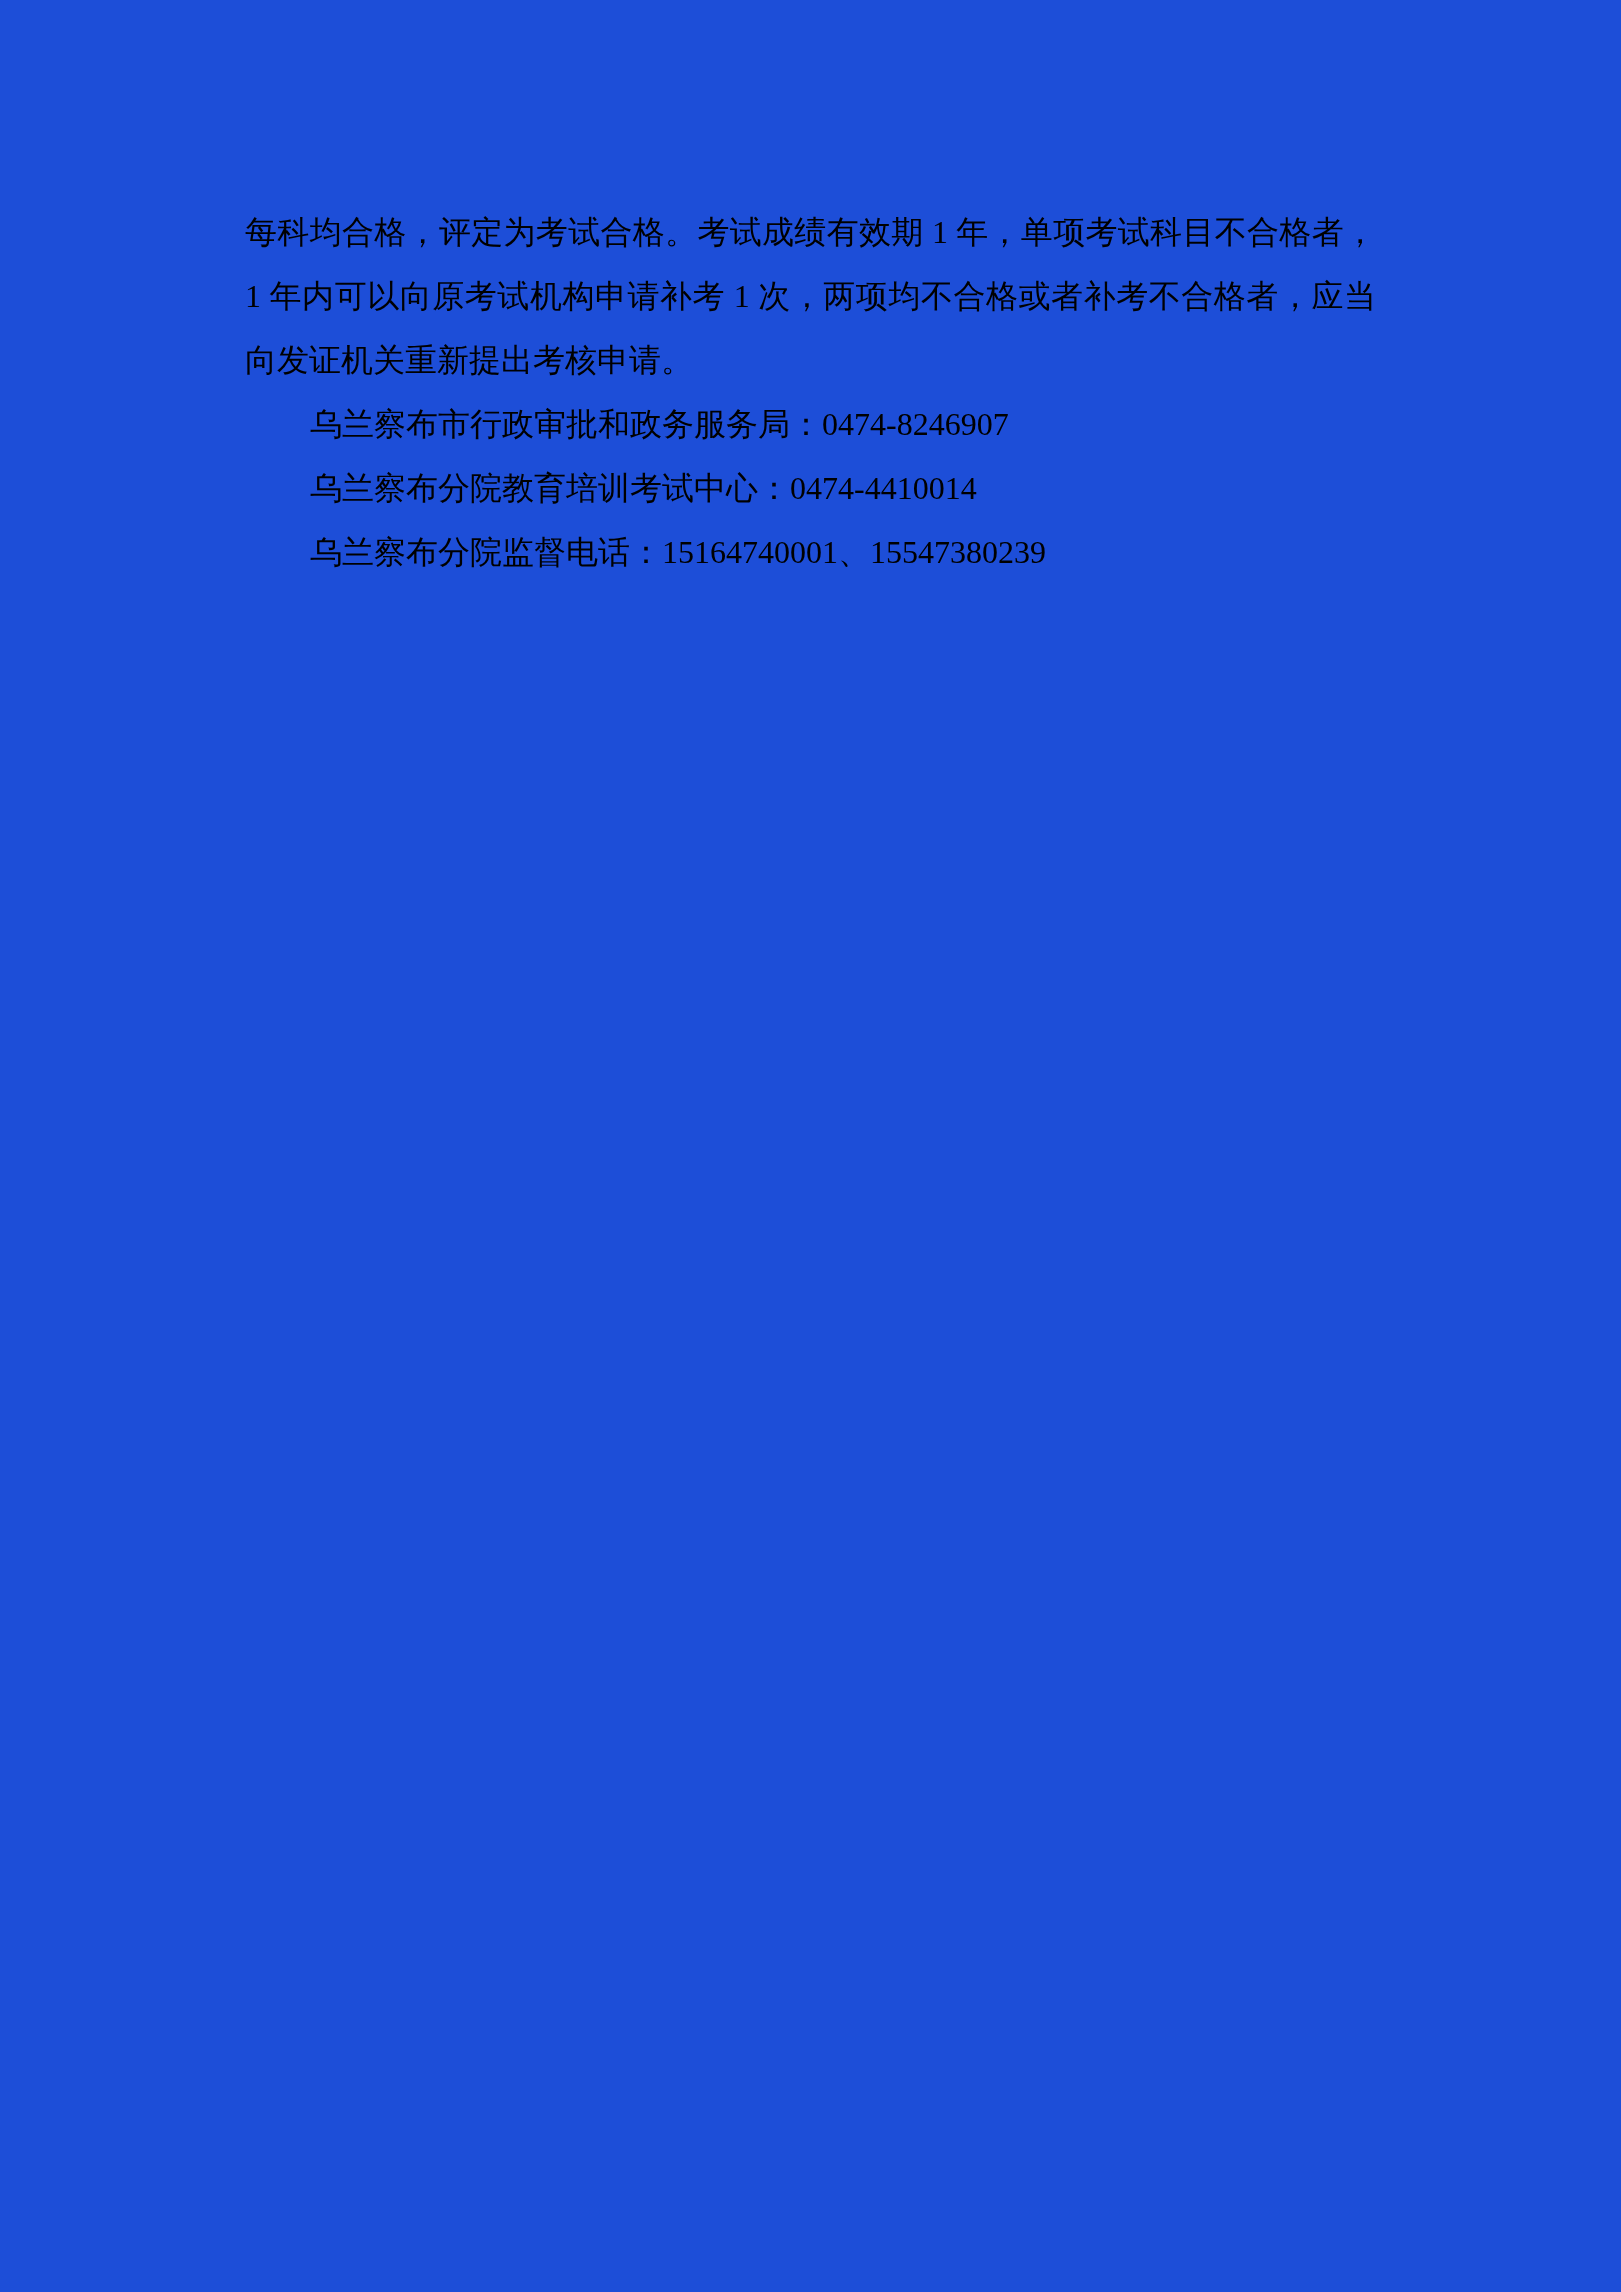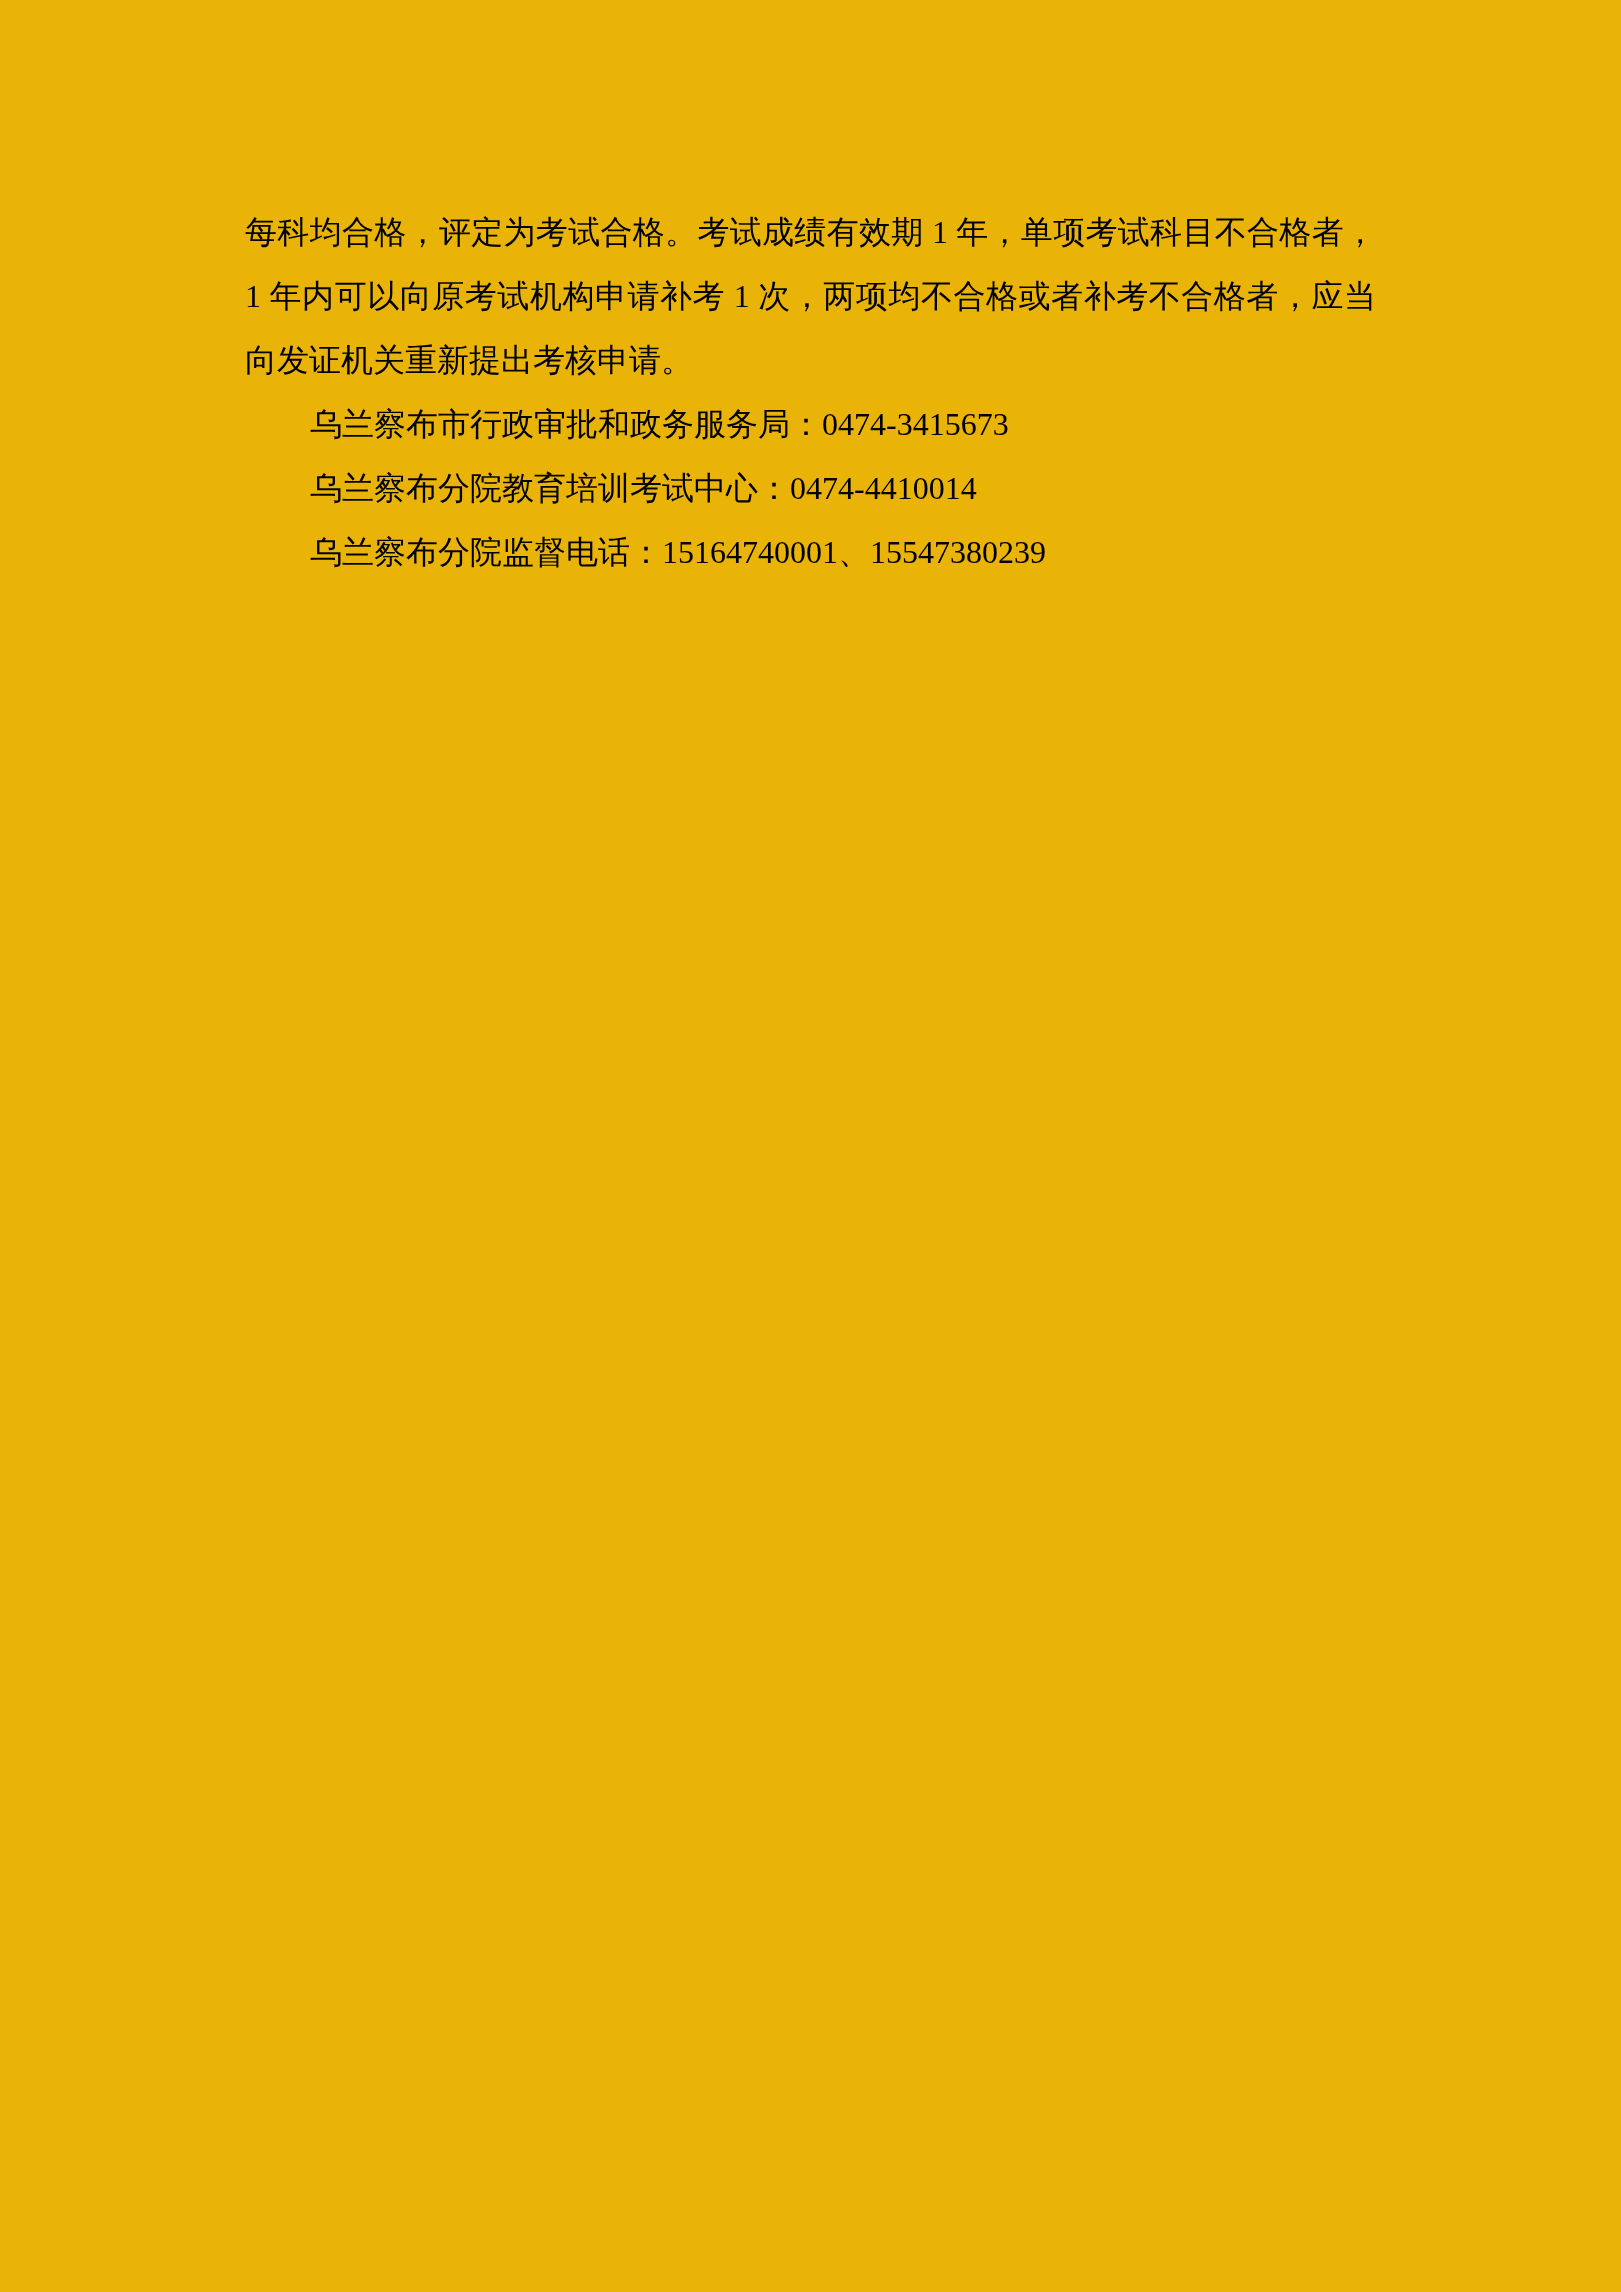--- a/index.html
+++ b/index.html
@@ -4,21 +4,21 @@
 <style>
   html, body {
     margin: 0;
     padding: 0;
     background: #ffffff;
   }
   .page {
     position: relative;
     width: 1621px;
     height: 2293px;
-    background: #eab308;
+    background: #1d4ed8;
     color: #000000;
     font-family: "Liberation Serif", "DejaVu Serif", serif;
     overflow: hidden;
   }
   .content {
     position: absolute;
     top: 200px;
     left: 245px;
     width: 1131px;
     font-size: 32px;
@@ -42,18 +42,18 @@
     text-indent: 65px;
     white-space: nowrap;
   }
 </style>
 </head>
 <body>
 
 <div class="page">
   <div class="content">
     <p class="body-paragraph">每科均合格，评定为考试合格。考试成绩有效期 1 年，单项考试科目不合格者，1 年内可以向原考试机构申请补考 1 次，两项均不合格或者补考不合格者，应当向发证机关重新提出考核申请。</p>
-    <p class="contact-line">乌兰察布市行政审批和政务服务局：0474-3415673</p>
+    <p class="contact-line">乌兰察布市行政审批和政务服务局：0474-8246907</p>
     <p class="contact-line">乌兰察布分院教育培训考试中心：0474-4410014</p>
     <p class="contact-line">乌兰察布分院监督电话：15164740001、15547380239</p>
   </div>
 </div>
 
 
 </body></html>

